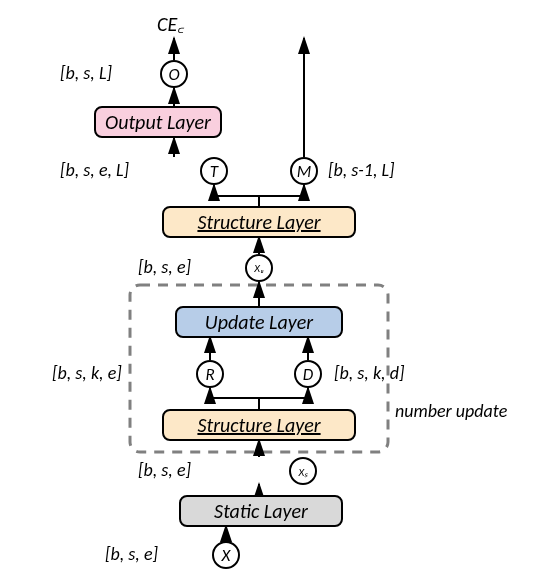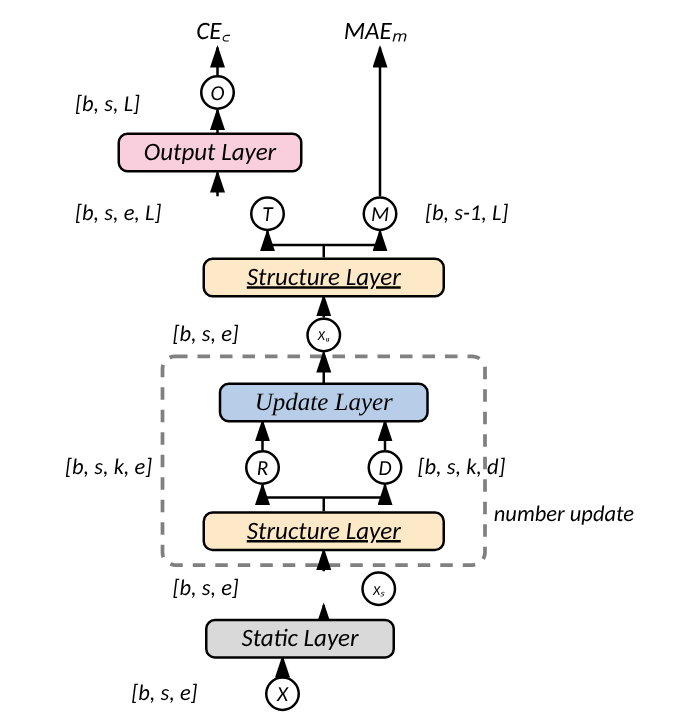--- a/index.html
+++ b/index.html
@@ -104,51 +104,50 @@
     <line class="arrow" x1="174" y1="157" x2="174" y2="138" marker-end="url(#ah)"></line>
 
     <line class="arrow" x1="174" y1="107" x2="174" y2="88" marker-end="url(#ah)"></line>
 
     <line class="arrow" x1="174" y1="60" x2="174" y2="38" marker-end="url(#ah)"></line>
 
     <line class="arrow" x1="304" y1="157" x2="304" y2="38" marker-end="url(#ah)"></line>
   </svg>
 
   <div class="label" style="left:157px; top:10px; font-size:20px;">CE꜀</div>
-  <div class="label" style="left:275px; top:10px; font-size:20px;">MAEₘ</div>
 
   <div class="node" style="left:160px; top:60px;">
       <span>O</span>
     </div>
-  <div class="label" style="left:60px; top:72px;">[b, s, L]</div>
+  <div class="label" style="left:60px; top:62px;">[b, s, L]</div>
 
-  <div class="layer-box pink" style="left:94px; top:106px; width:148px; height:32px;">
+  <div class="layer-box pink" style="left:94px; top:106px; width:128px; height:32px;">
       <span>Output Layer</span>
     </div>
 
   <div class="node" style="left:200px; top:157px;">
       <span>T</span>
     </div>
   <div class="label" style="left:60px; top:159px;">[b, s, e, L]</div>
 
   <div class="node" style="left:290px; top:157px;">
       <span>M</span>
     </div>
-  <div class="label" style="left:340px; top:159px;">[b, s-1, L]</div>
+  <div class="label" style="left:328px; top:159px;">[b, s-1, L]</div>
 
   <div class="layer-box yellow" style="left:162px; top:206px; width:194px; height:32px;">
       <span>Structure Layer</span>
     </div>
 
   <div class="node sub" style="left:245px; top:254px;">
       <span>Xᵤ</span>
     </div>
   <div class="label" style="left:138px; top:256px;">[b, s, e]</div>
 
-  <div class="layer-box blue" style="left:175px; top:306px; width:168px; height:32px;font-family:Liberation Serif, serif;">
+  <div class="layer-box blue" style="left:175px; top:306px; width:168px; height:32px;">
       <span>Update Layer</span>
     </div>
 
   <div class="node" style="left:196px; top:360px;">
       <span>R</span>
     </div>
   <div class="label" style="left:52px; top:362px;">[b, s, k, e]</div>
 
   <div class="node" style="left:294px; top:360px;">
       <span>D</span>
@@ -161,21 +160,21 @@
 
   <div class="label" style="left:395px; top:400px; font-style:italic; line-height:1.25;">
     <div>number update</div>
   </div>
 
   <div class="node sub" style="left:245px; top:457px;margin-left:44px;">
       <span>Xₛ</span>
     </div>
   <div class="label" style="left:138px; top:459px;">[b, s, e]</div>
 
-  <div class="layer-box gray" style="left:164px; top:495px; width:152px; height:32px;text-align:center;">
+  <div class="layer-box gray" style="left:179px; top:495px; width:164px; height:32px;text-align:center;">
       <span>Static Layer</span>
     </div>
 
   <div class="node" style="left:212px; top:541px;">
       <span>X</span>
     </div>
   <div class="label" style="left:105px; top:543px;">[b, s, e]</div>
 
 </div>
 

